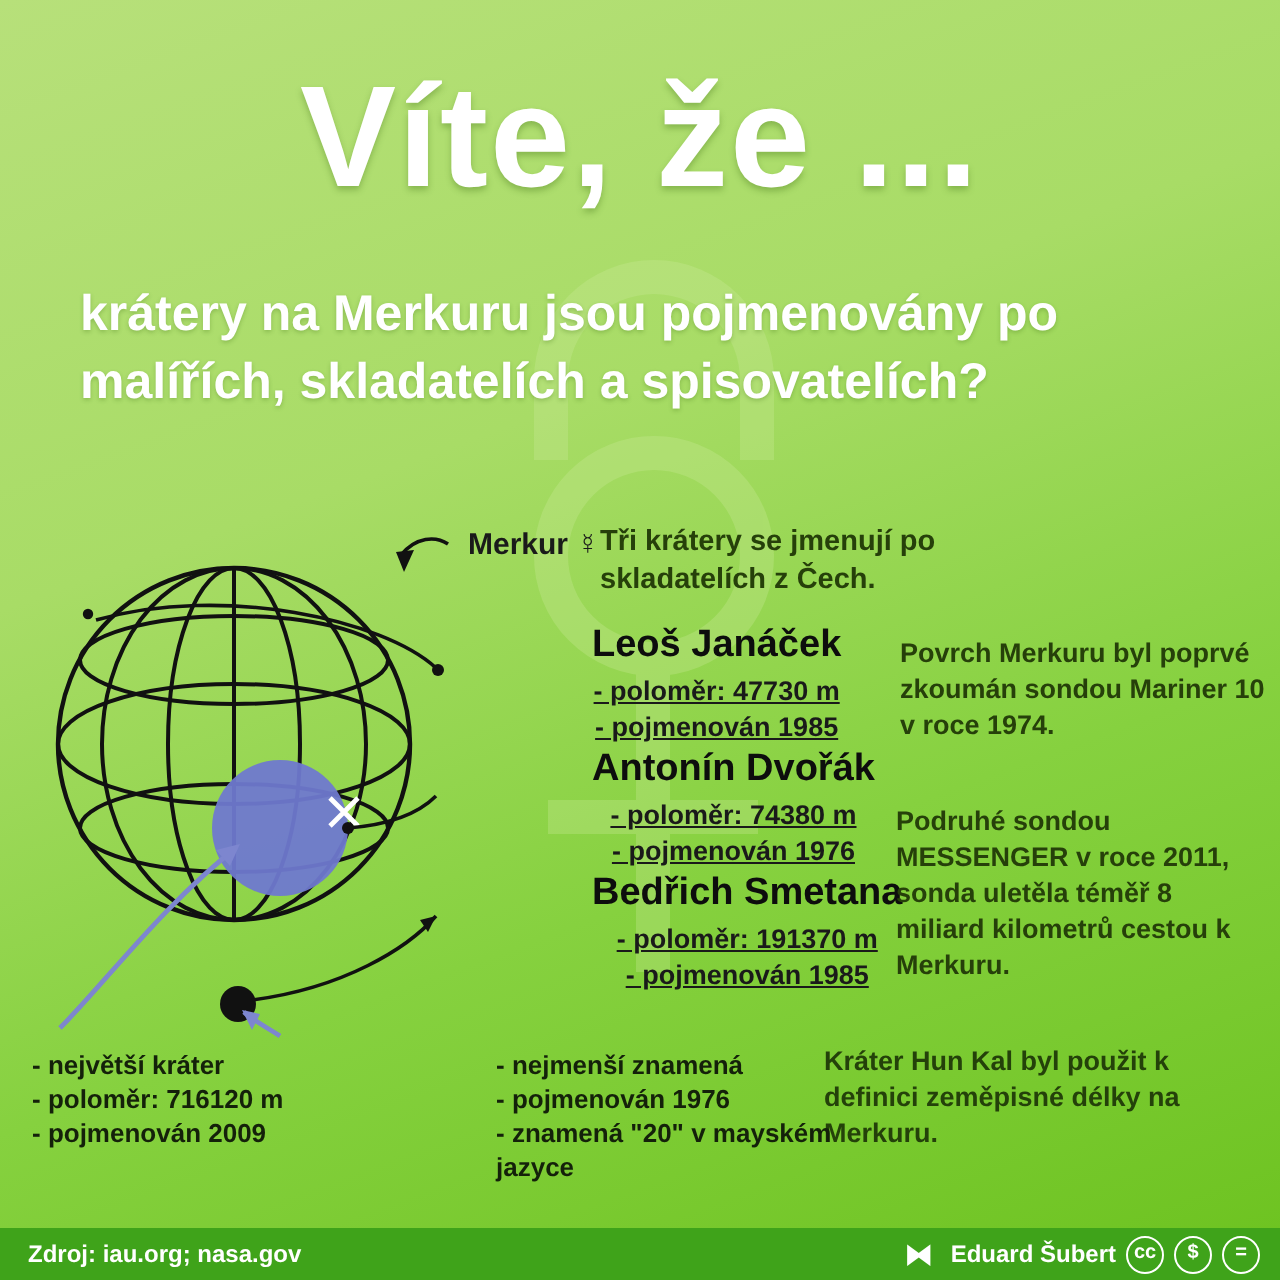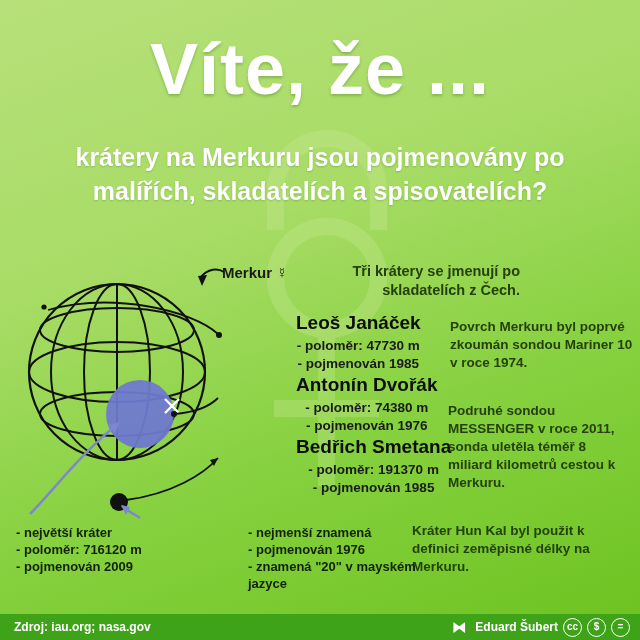--- a/index.html
+++ b/index.html
@@ -77,53 +77,52 @@
     font-weight: bold;
     color: #ffffff;
     letter-spacing: 1px;
     text-shadow: 0 2px 3px rgba(60,110,20,0.35);
   }
   .subtitle {
     position: absolute;
     left: 40px;
     top: 140px;
     width: 560px;
-    text-align: center;
     font-size: 25px;
     font-weight: bold;
     color: #ffffff;
     line-height: 34px;
     text-shadow: 0 1px 2px rgba(60,110,20,0.3);
   }
 
   
   .globe {
     position: absolute;
     left: 22px;
     top: 262px;
     width: 250px;
     height: 260px;
   }
   .globe svg { display: block; }
 
   .label-merkur {
     position: absolute;
-    left: 222px;
+    left: 234px;
     top: 264px;
     font-size: 15px;
     font-weight: bold;
     color: #1a1a1a;
   }
 
   .intro-right {
     position: absolute;
     left: 300px;
     top: 262px;
     width: 220px;
-    text-align: right;
+    text-align: left;
     font-size: 14.5px;
     font-weight: bold;
     color: #26400a;
     line-height: 19px;
   }
 
   .crater-block {
     position: absolute;
     color: #111;
     text-align: center;
@@ -132,20 +131,21 @@
     font-size: 19px;
     font-weight: bold;
     color: #0d0d0d;
     margin-bottom: 3px;
   }
   .crater-line {
     font-size: 13.5px;
     font-weight: bold;
     color: #1a1a1a;
     line-height: 18px;
+    text-decoration: underline;
   }
   #crater-janacek { left: 296px; top: 312px; }
   #crater-dvorak  { left: 296px; top: 374px; }
   #crater-smetana { left: 296px; top: 436px; }
 
   .right-note {
     position: absolute;
     width: 185px;
     text-align: left;
     font-size: 13.5px;

